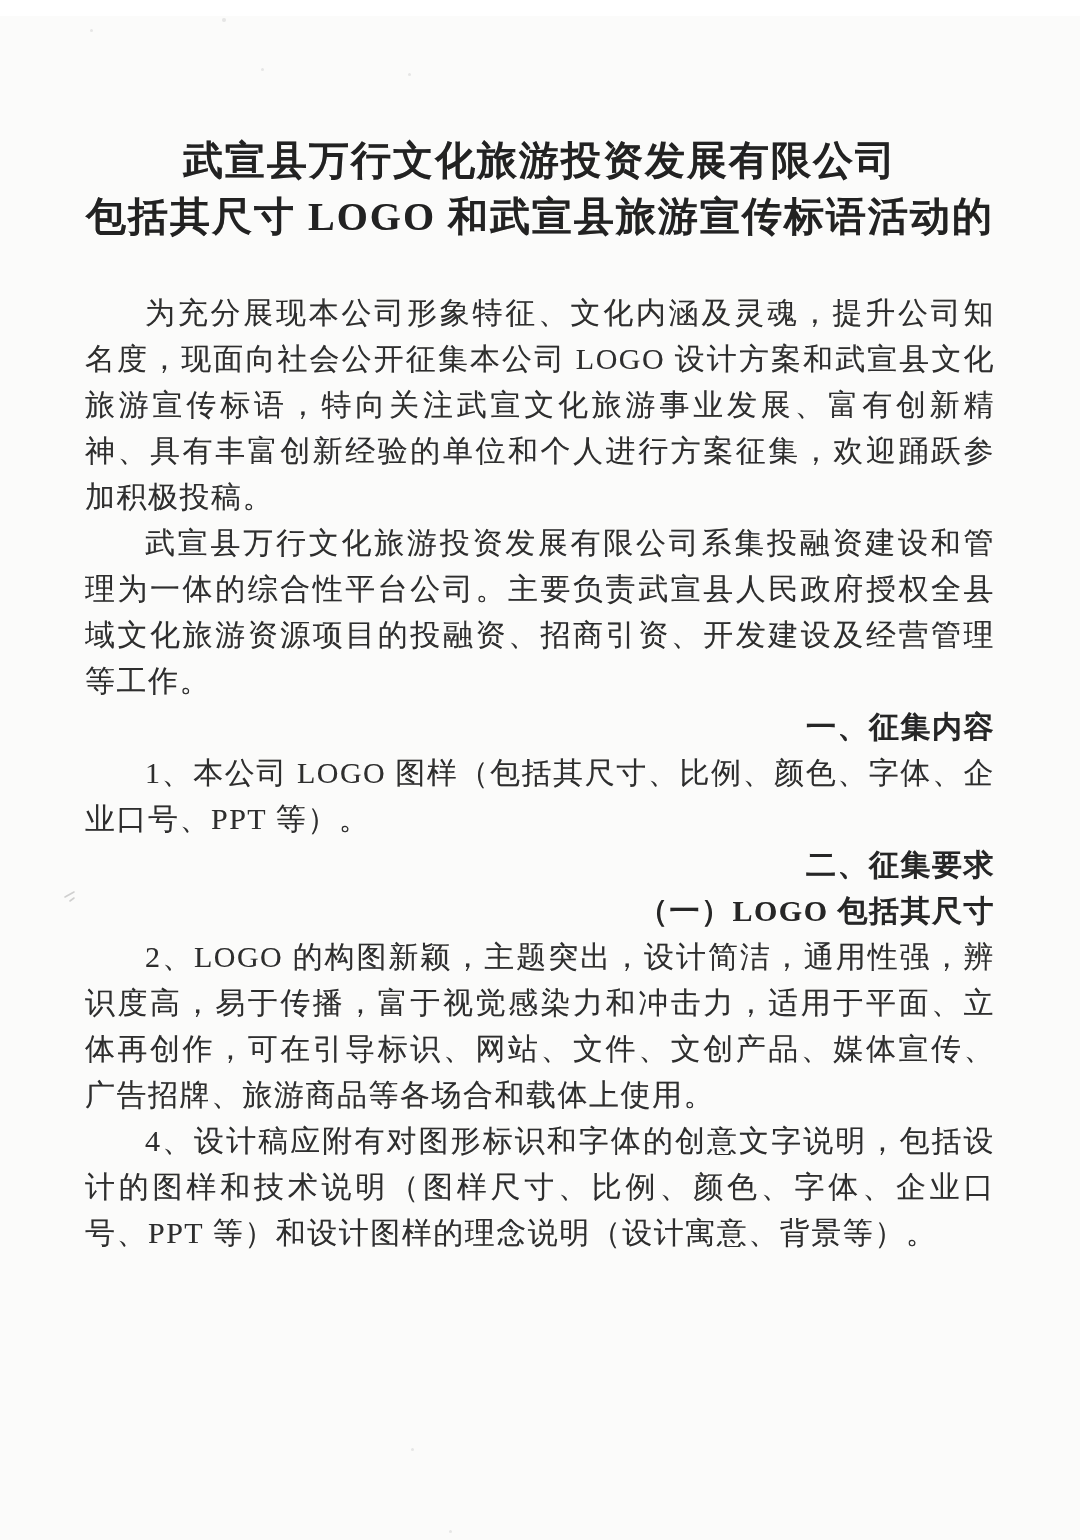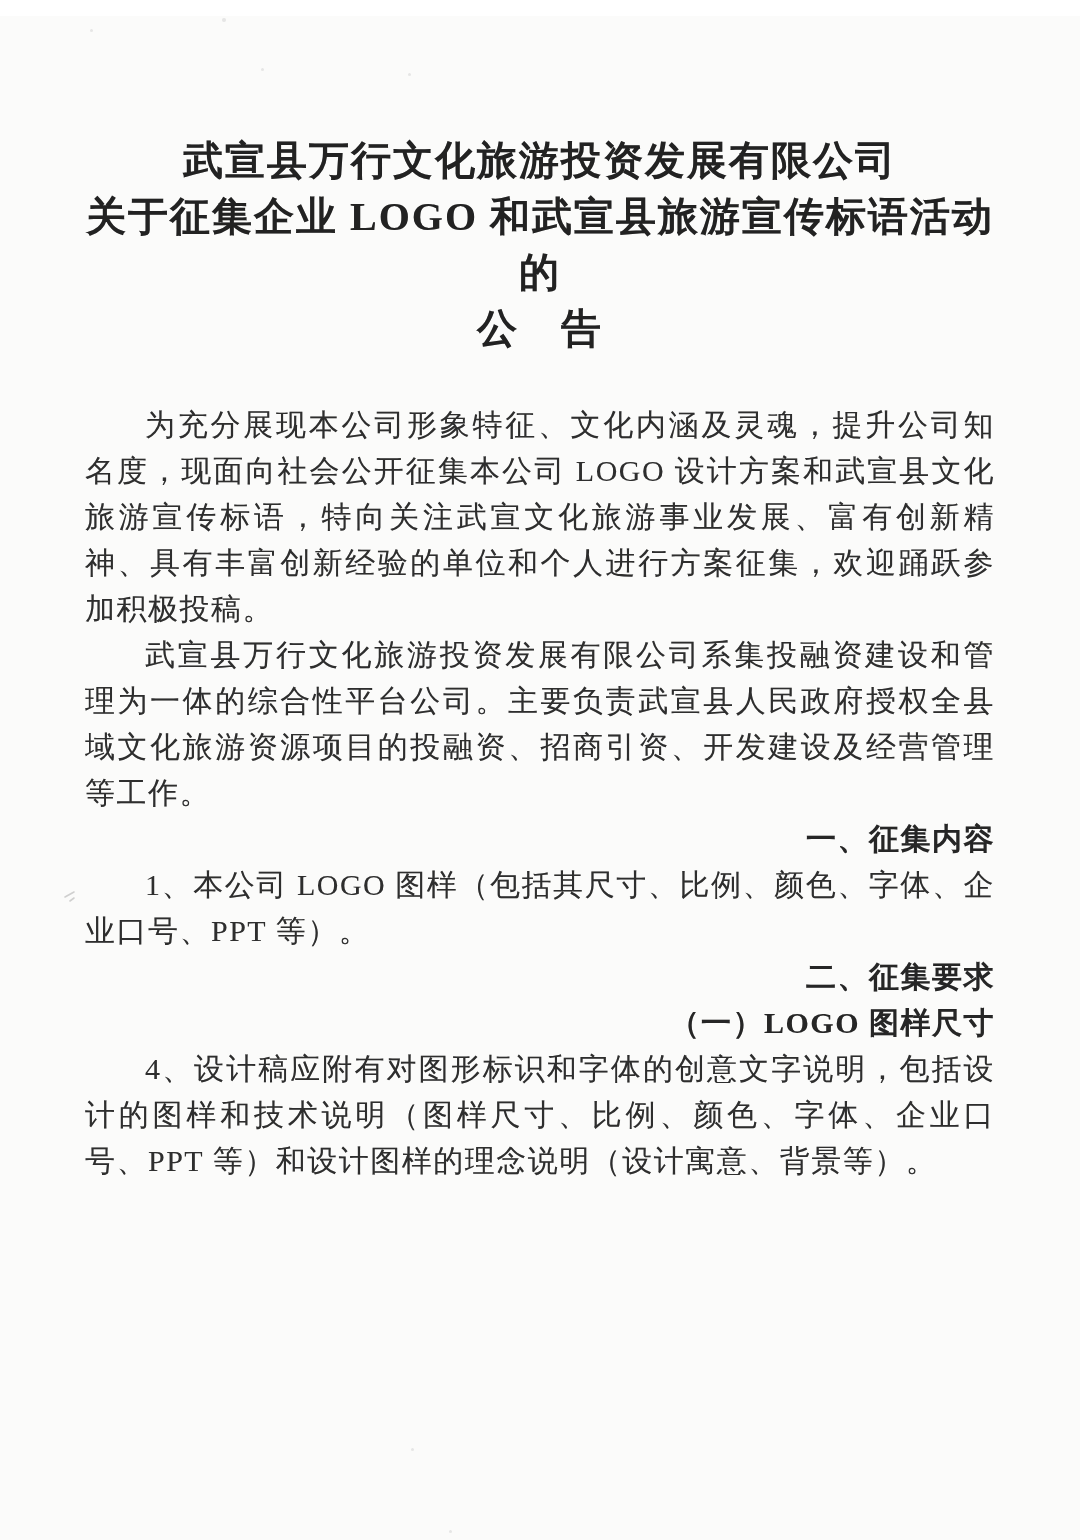--- a/index.html
+++ b/index.html
@@ -77,27 +77,27 @@
   <div class="speck" style="left:411px; top:1432px; width:3px; height:3px;"></div>
   <div class="speck" style="left:449px; top:1514px; width:3px; height:3px;"></div>
 
   <svg class="margin-mark" width="20" height="20" viewBox="0 0 20 20">
     <path d="M3 11 L12 6 M8 15 L12 12" stroke="#808080" stroke-width="1.6" fill="none" stroke-linecap="round"></path>
   </svg>
 
   <div class="content">
 
     <h1 class="title">武宣县万行文化旅游投资发展有限公司</h1>
-    <h1 class="title">关于征集企业 LOGO 和武宣县旅游宣传标语活动的</h1>
-    <h1 class="title">公　告</h1>
+    <h1 class="title">包括其尺寸 LOGO 和武宣县旅游宣传标语活动的</h1>
 
     <div class="body-block">
       <p class="para">为充分展现本公司形象特征、文化内涵及灵魂，提升公司知名度，现面向社会公开征集本公司 LOGO 设计方案和武宣县文化旅游宣传标语，特向关注武宣文化旅游事业发展、富有创新精神、具有丰富创新经验的单位和个人进行方案征集，欢迎踊跃参加积极投稿。</p>
       <p class="para">武宣县万行文化旅游投资发展有限公司系集投融资建设和管理为一体的综合性平台公司。主要负责武宣县人民政府授权全县域文化旅游资源项目的投融资、招商引资、开发建设及经营管理等工作。</p>
       <p class="para heading">一、征集内容</p>
       <p class="para">1、本公司 LOGO 图样（包括其尺寸、比例、颜色、字体、企业口号、PPT 等）。</p>
       <p class="para heading">二、征集要求</p>
-      <p class="para heading">（一）LOGO 图样尺寸</p>
+      <p class="para heading">（一）LOGO 包括其尺寸</p>
+      <p class="para">2、LOGO 的构图新颖，主题突出，设计简洁，通用性强，辨识度高，易于传播，富于视觉感染力和冲击力，适用于平面、立体再创作，可在引导标识、网站、文件、文创产品、媒体宣传、广告招牌、旅游商品等各场合和载体上使用。</p>
       <p class="para">4、设计稿应附有对图形标识和字体的创意文字说明，包括设计的图样和技术说明（图样尺寸、比例、颜色、字体、企业口号、PPT 等）和设计图样的理念说明（设计寓意、背景等）。</p>
     </div>
 
   </div>
 </div>
 
 </body></html>

